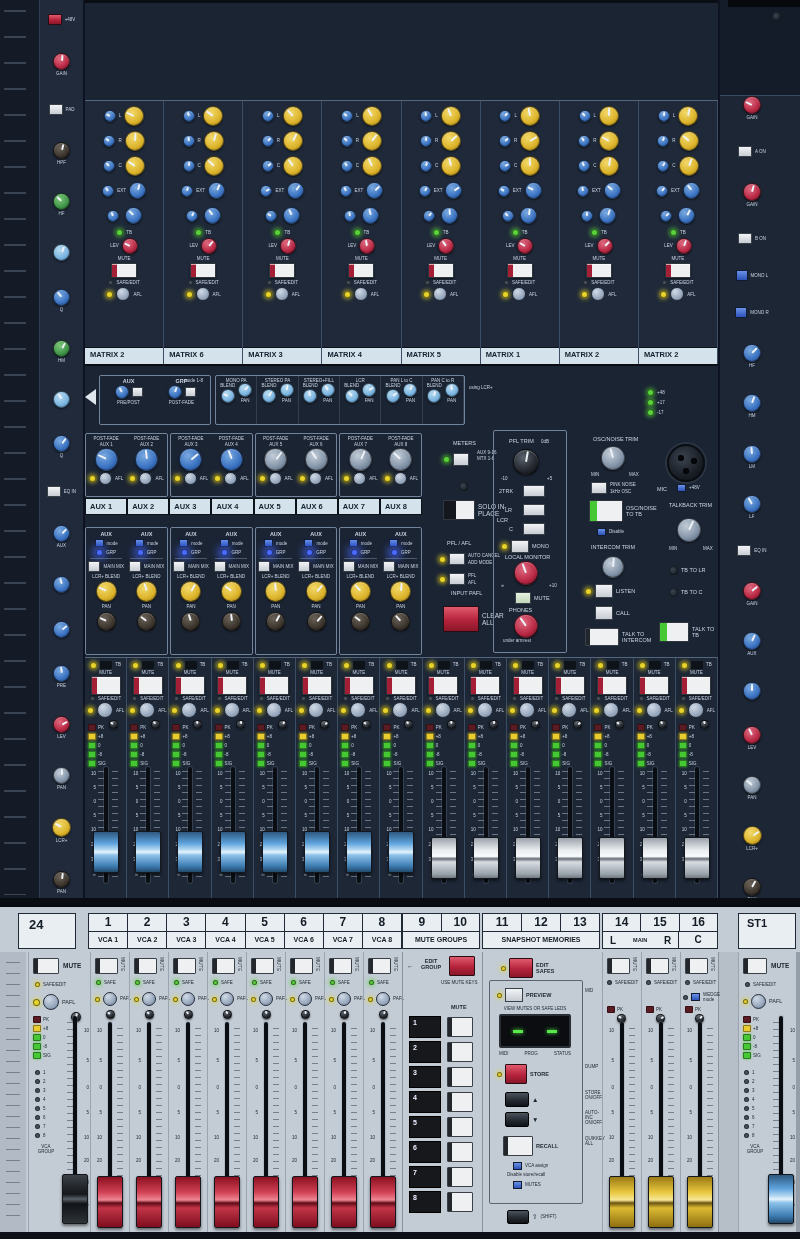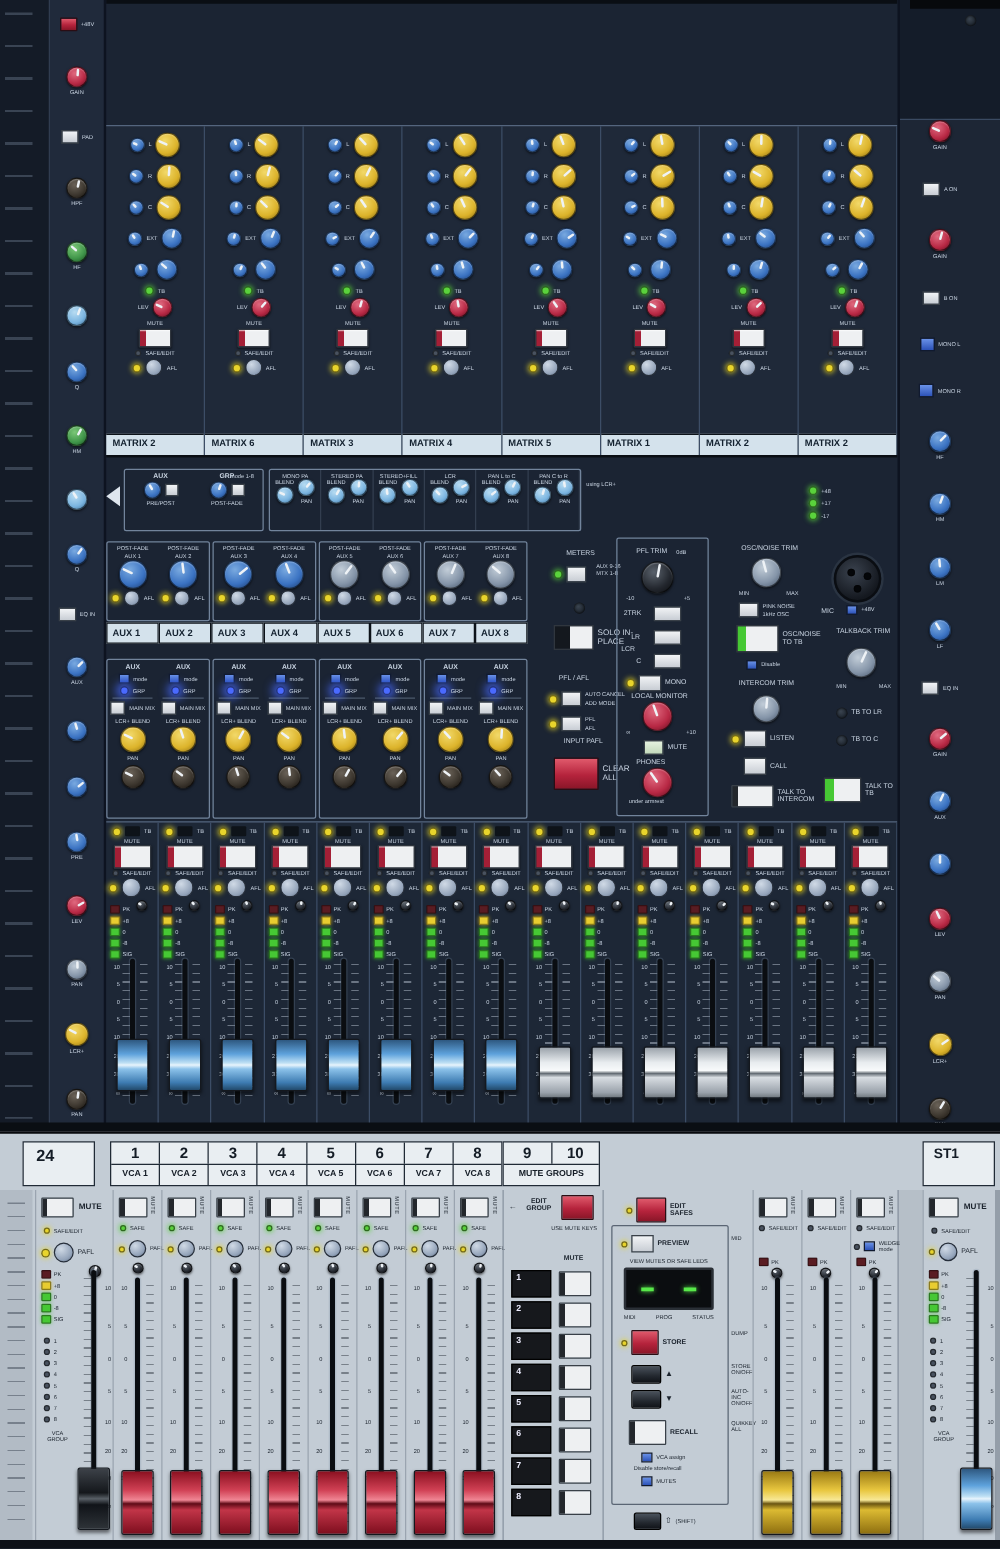--- a/index.html
+++ b/index.html
@@ -2409,20 +2409,45 @@
       </div>
       <div class="sbox" style="left: 402px; top: 6px; width: 78px; height: 36px;">
         <div class="srow">
           <div class="scell">9</div>
           <div class="scell">10</div>
         </div>
         <div class="srow" style="border-top: 1px solid rgb(32, 42, 54);">
           <div class="ssub">MUTE GROUPS</div>
         </div>
       </div>
+      <div class="sbox" style="left: 482px; top: 6px; width: 118px; height: 36px;">
+        <div class="srow">
+          <div class="scell">11</div>
+          <div class="scell">12</div>
+          <div class="scell">13</div>
+        </div>
+        <div class="srow" style="border-top: 1px solid rgb(32, 42, 54);">
+          <div class="ssub">SNAPSHOT MEMORIES</div>
+        </div>
+      </div>
+      <div class="sbox" style="left: 602px; top: 6px; width: 116px; height: 36px;">
+        <div class="srow">
+          <div class="scell">14</div>
+          <div class="scell">15</div>
+          <div class="scell">16</div>
+        </div>
+        <div class="srow" style="border-top: 1px solid rgb(32, 42, 54);">
+          <div class="r" style="flex: 2 1 0%; justify-content: space-around; font-weight: bold;">
+            <div style="font-size: 10px;">L</div>
+            <div style="font-size: 5.5px;">MAIN</div>
+            <div style="font-size: 10px;">R</div>
+          </div>
+          <div class="ctr" style="flex: 1 1 0%; border-left: 1px solid rgb(32, 42, 54); font-size: 10px; font-weight: bold; line-height: 16px;">C</div>
+        </div>
+      </div>
       <div class="sbox" style="left: 738px; top: 6px; width: 58px; height: 36px; font-size: 11px; font-weight: bold; padding: 3px 0px 0px 8px;">ST1</div>
     </div>
 
   <div id="bottom-bay">
     <div id="bb-left"></div>
     <div id="bb-gap"></div>
     <div id="bb-redge"></div>
   <div class="bstrip" style="position: absolute; left: 28px; top: 0px; width: 62px;">
         <div class="wkey" style="position: absolute; left: 4px; top: 6px; width: 26px; height: 16px;"></div>
         <div class="t6 dk b" style="position: absolute; left: 34px; top: 10px;">MUTE</div>

